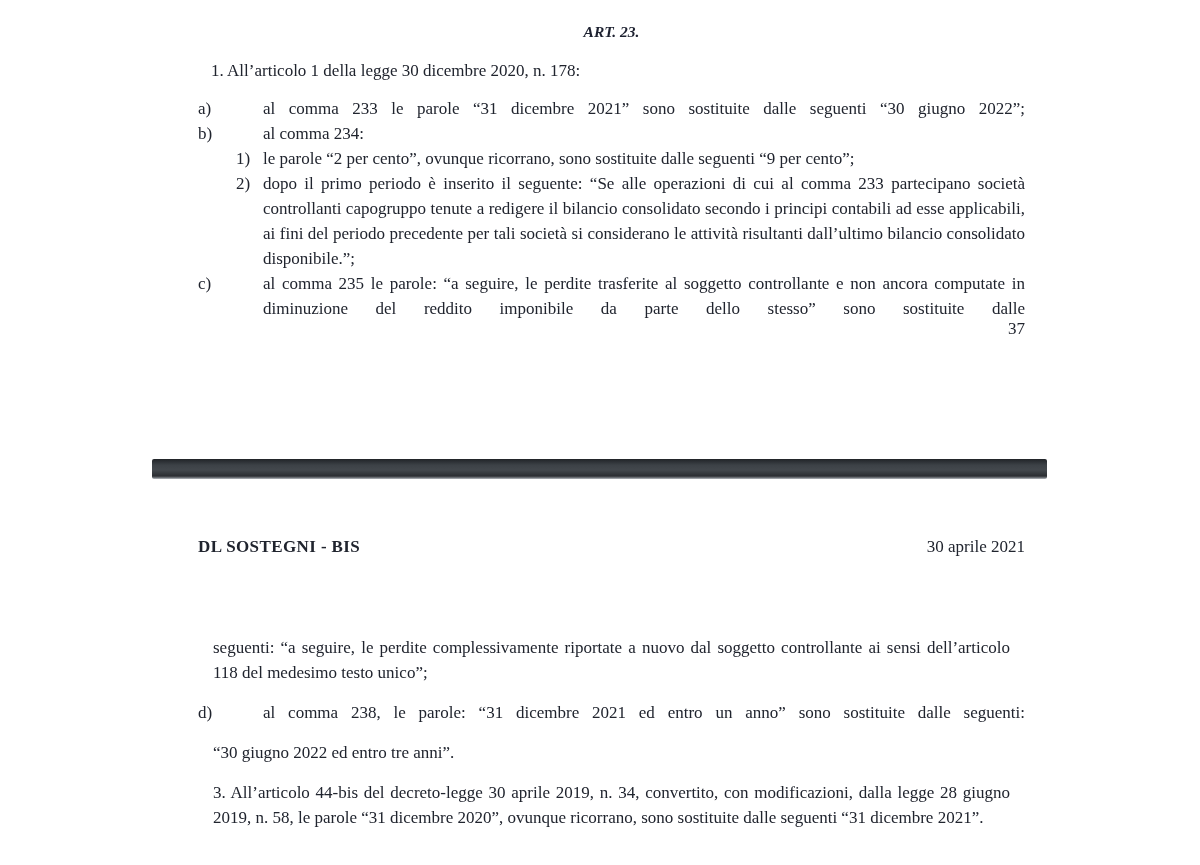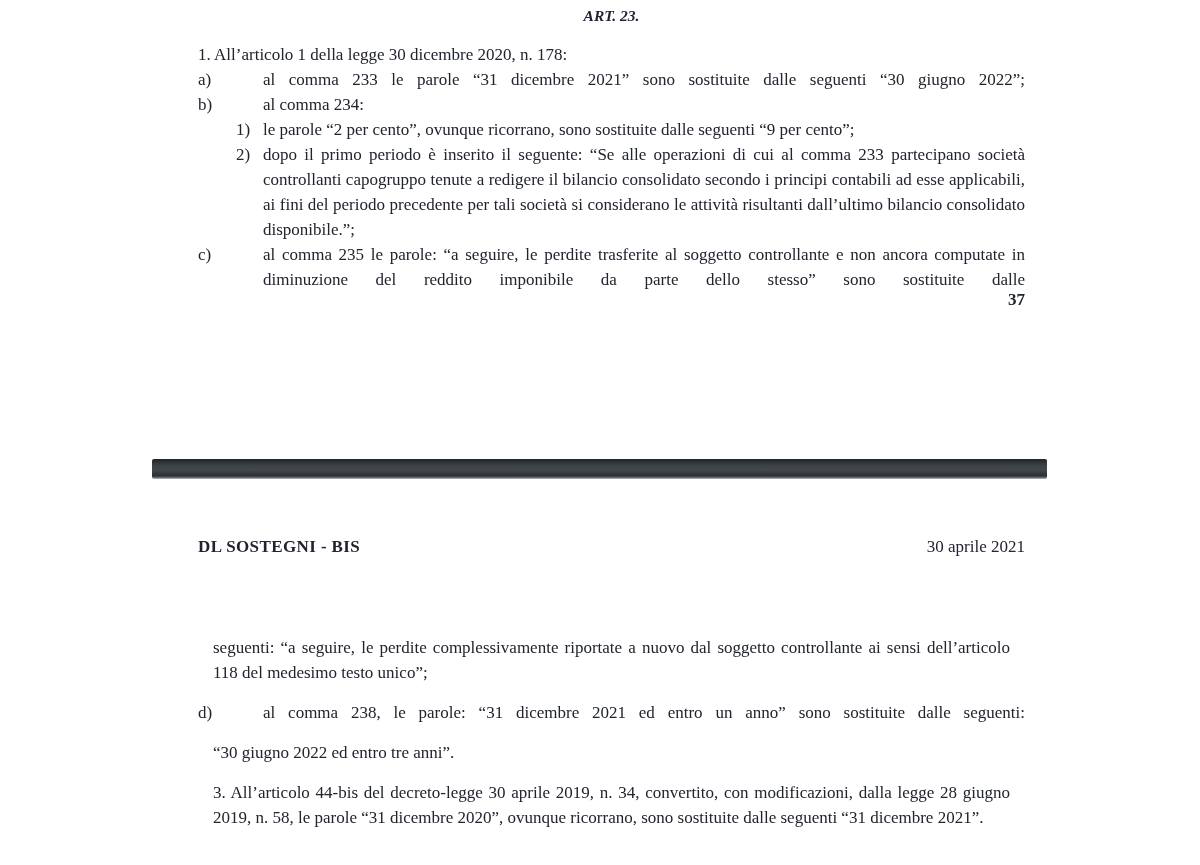--- a/index.html
+++ b/index.html
@@ -10,36 +10,36 @@
     color: #20242e;
     overflow: hidden;
   }
   .stage { position: relative; width: 1200px; height: 865px; background: #ffffff; }
 
   .col { position: absolute; left: 198px; width: 827px; }
 
   
   #page1 { top: 6px; }
   .doc-title {
-    margin: 0; text-align: center;
+    margin: 16px; text-align: center;
     font-size: 15.5px; line-height: 20px;
     font-weight: bold; font-style: italic;
     color: #1d2130;
   }
   .body-text {
     margin-top: 16px;
     font-size: 17px; line-height: 25px;
     text-align: justify;
   }
-  .body-text p { margin: 0; font-family: Liberation Serif, serif; }
+  .body-text p { margin: 13px; font-family: Liberation Serif, serif; }
   .item { position: relative; padding-left: 65px; }
   .item > .lbl { position: absolute; left: 0; top: 0; }
   .item.sub > .lbl { left: 38px; }
   .force-just { text-align-last: justify; }
-  .pagenum { margin-top: -5px; text-align: right; font-size: 17px; line-height: 25px; font-weight: bold; }
+  .pagenum { margin-top: -5px; text-align: right; font-size: 17px; line-height: 25px; }
 
   
   .page-sep {
     position: absolute; left: 152px; top: 459px;
     width: 895px; height: 20px;
     border-radius: 2px;
     background: linear-gradient(180deg,
       #212428 0%, #3c4146 30%, #43484d 55%,
       #2b2e32 85%, #84898e 96%, #c2c6ca 100%);
   }

